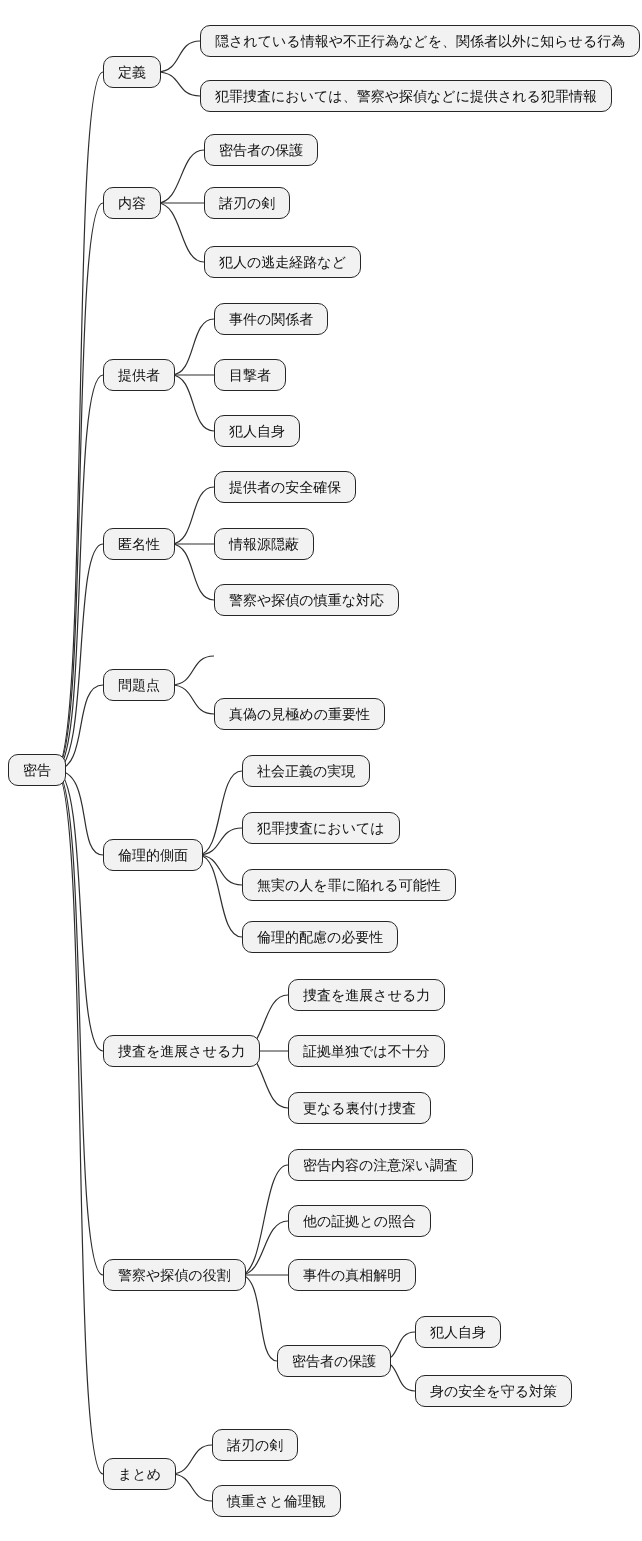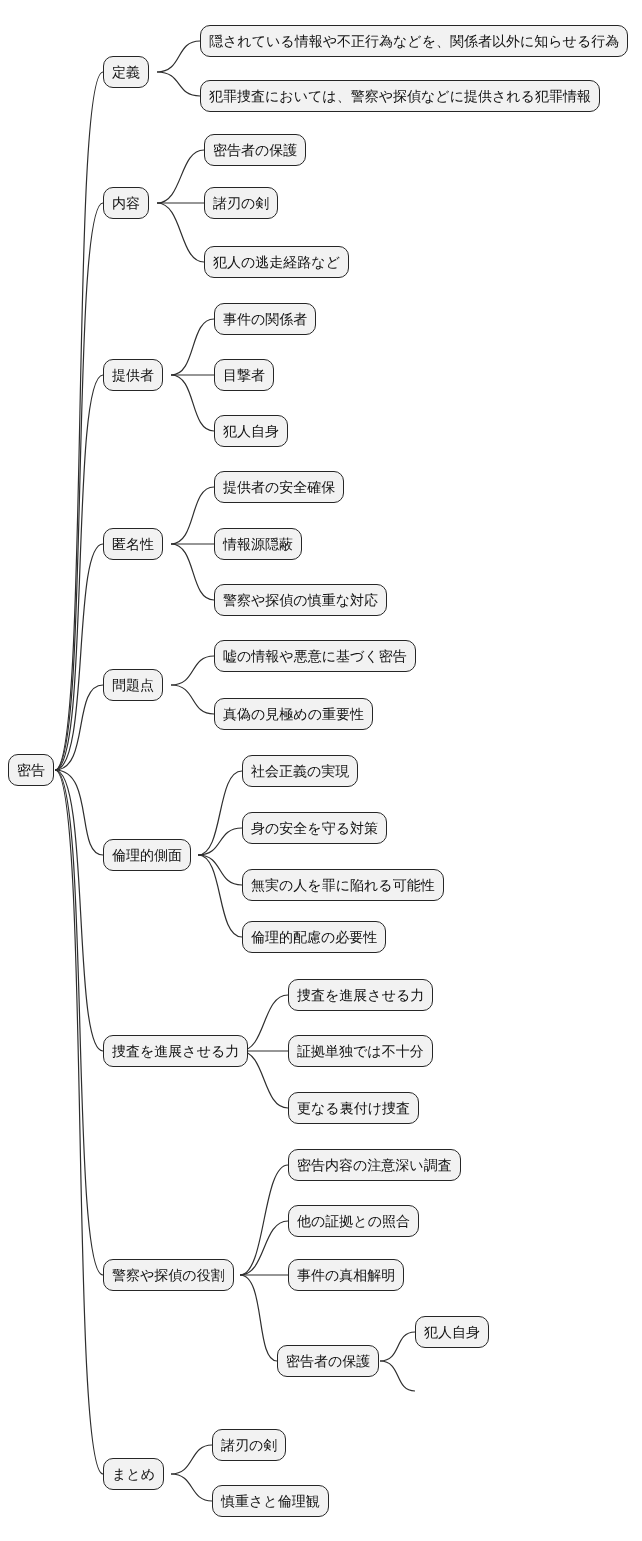--- a/index.html
+++ b/index.html
@@ -20,21 +20,21 @@
     fill: none;
     stroke: #2e2e2e;
     stroke-width: 1.2;
   }
   .node {
     position: absolute;
     transform: translateY(-50%);
     background: #f2f2f2;
     border: 1.7px solid #262626;
     border-radius: 10px;
-    padding: 8px 8px;
+    padding: 8px 14px;
     font-size: 14px;
     line-height: 1;
     color: #111111;
     white-space: nowrap;
     box-sizing: border-box;
   }
 </style>
 </head>
 <body>
 
@@ -111,35 +111,35 @@
   <div class="node" style="left:204px;top:262px">犯人の逃走経路など</div>
 
   <div class="node" style="left:214px;top:319px">事件の関係者</div>
   <div class="node" style="left:214px;top:375px">目撃者</div>
   <div class="node" style="left:214px;top:431px">犯人自身</div>
 
   <div class="node" style="left:214px;top:487px">提供者の安全確保</div>
   <div class="node" style="left:214px;top:544px">情報源隠蔽</div>
   <div class="node" style="left:214px;top:600px">警察や探偵の慎重な対応</div>
 
-  <div class="node" style="left:214px;top:656px">嘘の情報や悪意に基づく密告</div>
   <div class="node" style="left:214px;top:714px">真偽の見極めの重要性</div>
 
   <div class="node" style="left:242px;top:771px">社会正義の実現</div>
-  <div class="node" style="left:242px;top:828px">身の安全を守る対策</div>
+  <div class="node" style="left:242px;top:828px">犯罪捜査においては</div>
   <div class="node" style="left:242px;top:885px">無実の人を罪に陥れる可能性</div>
   <div class="node" style="left:242px;top:937px">倫理的配慮の必要性</div>
 
   <div class="node" style="left:288px;top:995px">捜査を進展させる力</div>
   <div class="node" style="left:288px;top:1051px">証拠単独では不十分</div>
   <div class="node" style="left:288px;top:1108px">更なる裏付け捜査</div>
 
   <div class="node" style="left:288px;top:1165px">密告内容の注意深い調査</div>
   <div class="node" style="left:288px;top:1221px">他の証拠との照合</div>
   <div class="node" style="left:288px;top:1275px">事件の真相解明</div>
   <div class="node" style="left:277px;top:1361px">密告者の保護</div>
 
   <div class="node" style="left:415px;top:1332px">犯人自身</div>
+  <div class="node" style="left:415px;top:1391px">身の安全を守る対策</div>
 
   <div class="node" style="left:212px;top:1445px">諸刃の剣</div>
   <div class="node" style="left:212px;top:1501px">慎重さと倫理観</div>
 
 </div>
 
 </body></html>

